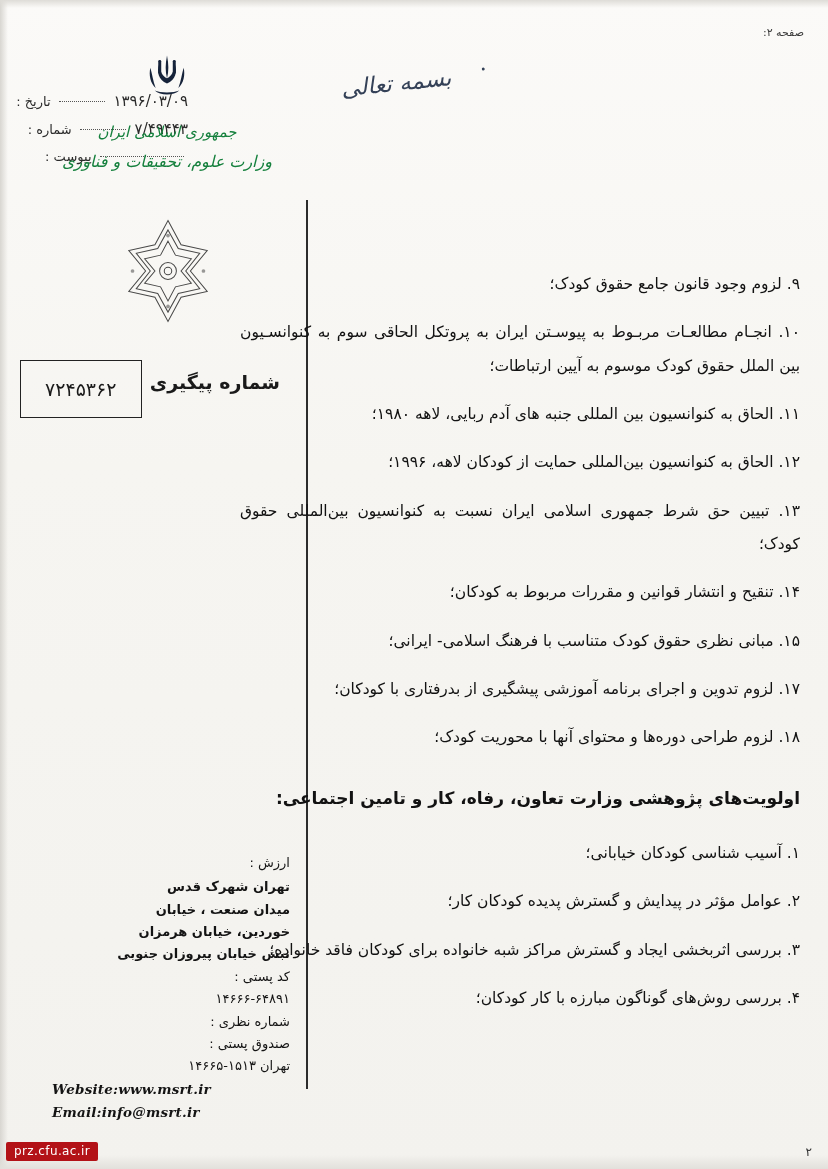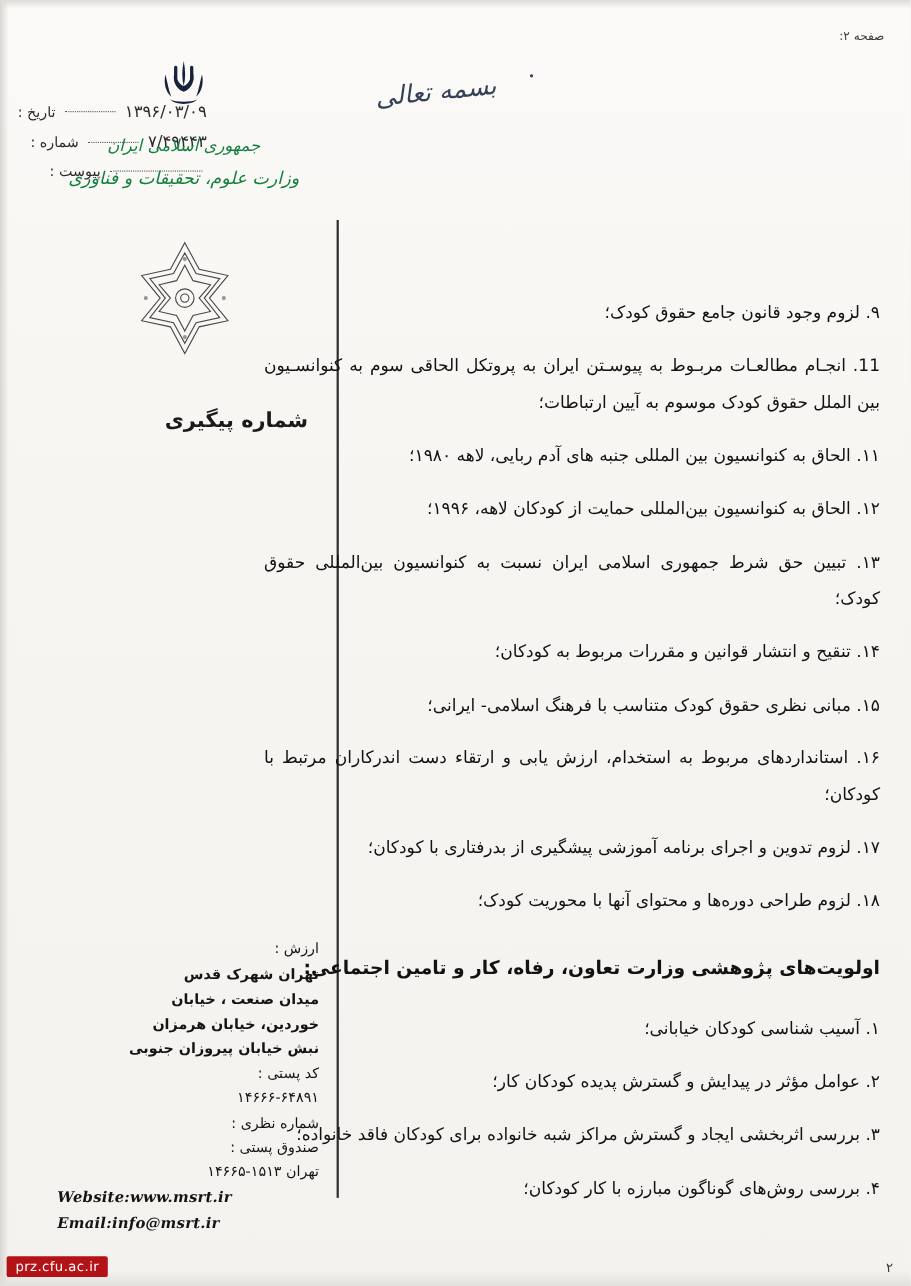--- a/index.html
+++ b/index.html
@@ -312,20 +312,21 @@
         <circle cx="60" cy="22" r="2"></circle>
           <circle cx="60" cy="98" r="2"></circle>
         <circle cx="22" cy="60" r="2"></circle>
           <circle cx="98" cy="60" r="2"></circle>
       </g>
     </svg>
   </div>
 
   <div class="tracking">
     <div class="t-label">شماره پیگیری</div>
+    <div class="t-box">۷۲۴۵۳۶۲</div>
   </div>
 
   <div class="v-rule"></div>
 
   <div class="address">
     <div class="ttl">ارزش :</div>
     <div class="strong">تهران شهرک قدس</div>
     <div class="strong">میدان صنعت ، خیابان</div>
     <div class="strong">خوردین، خیابان هرمزان</div>
     <div class="strong">نبش خیابان پیروزان جنوبی</div>
@@ -333,27 +334,26 @@
     <div>۱۴۶۶۶-۶۴۸۹۱</div>
     <div>شماره نظری :</div>
     <div>صندوق پستی :</div>
     <div>تهران ۱۵۱۳-۱۴۶۶۵</div>
     <div class="latin">Website:www.msrt.ir</div>
     <div class="latin">Email:info@msrt.ir</div>
   </div>
 
   <div class="body-text">
     <p>۹. لزوم وجود قانون جامع حقوق کودک؛</p>
-    <p>11. انجـام مطالعـات مربـوط به پیوسـتن ایران به پروتکل الحاقی سوم به کنوانسـیون بین الملل حقوق کودک موسوم به آیین ارتباطات؛</p>
+    <p>۱۰. انجـام مطالعـات مربـوط به پیوسـتن ایران به پروتکل الحاقی سوم به کنوانسـیون بین الملل حقوق کودک موسوم به آیین ارتباطات؛</p>
     <p>۱۱. الحاق به کنوانسیون بین المللی جنبه های آدم ربایی، لاهه ۱۹۸۰؛</p>
     <p>۱۲. الحاق به کنوانسیون بین‌المللی حمایت از کودکان لاهه، ۱۹۹۶؛</p>
     <p>۱۳. تبیین حق شرط جمهوری اسلامی ایران نسبت به کنوانسیون بین‌المللی حقوق کودک؛</p>
     <p>۱۴. تنقیح و انتشار قوانین و مقررات مربوط به کودکان؛</p>
     <p>۱۵. مبانی نظری حقوق کودک متناسب با فرهنگ اسلامی- ایرانی؛</p>
-    <p>۱۶. استانداردهای مربوط به استخدام، ارزش یابی و ارتقاء دست اندرکاران مرتبط با کودکان؛</p>
     <p>۱۷. لزوم تدوین و اجرای برنامه آموزشی پیشگیری از بدرفتاری با کودکان؛</p>
     <p>۱۸. لزوم طراحی دوره‌ها و محتوای آنها با محوریت کودک؛</p>
 
     <div class="section-heading">اولویت‌های پژوهشی وزارت تعاون، رفاه، کار و تامین اجتماعی:</div>
 
     <p>۱. آسیب شناسی کودکان خیابانی؛</p>
     <p>۲. عوامل مؤثر در پیدایش و گسترش پدیده کودکان کار؛</p>
     <p>۳. بررسی اثربخشی ایجاد و گسترش مراکز شبه خانواده برای کودکان فاقد خانواده؛</p>
     <p>۴. بررسی روش‌های گوناگون مبارزه با کار کودکان؛</p>
   </div>

